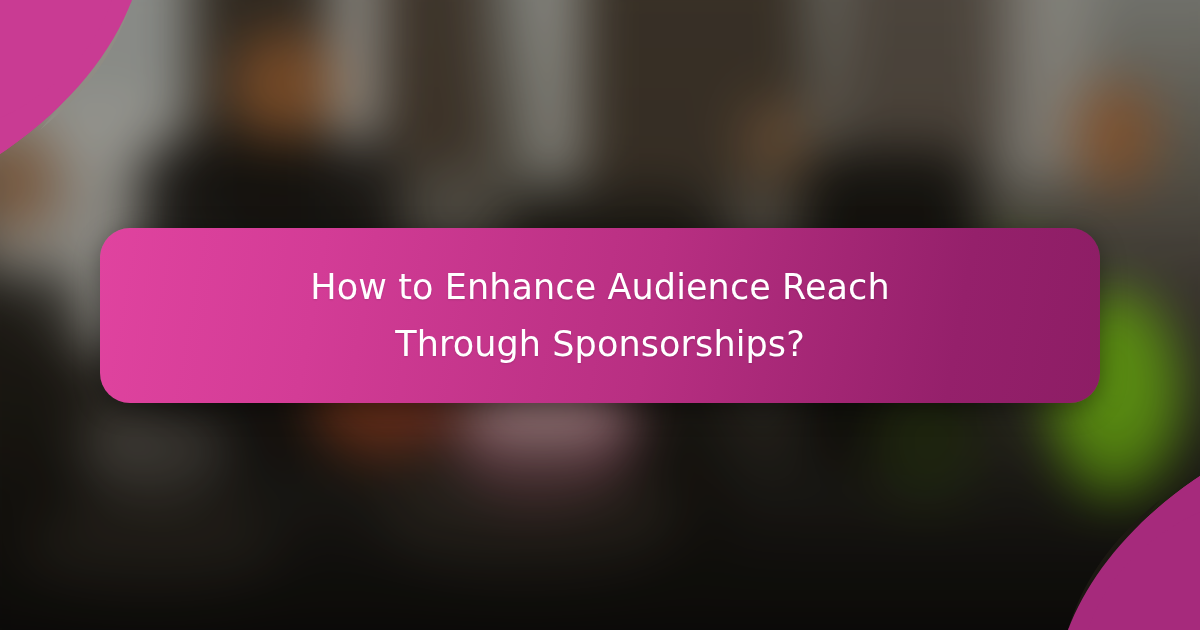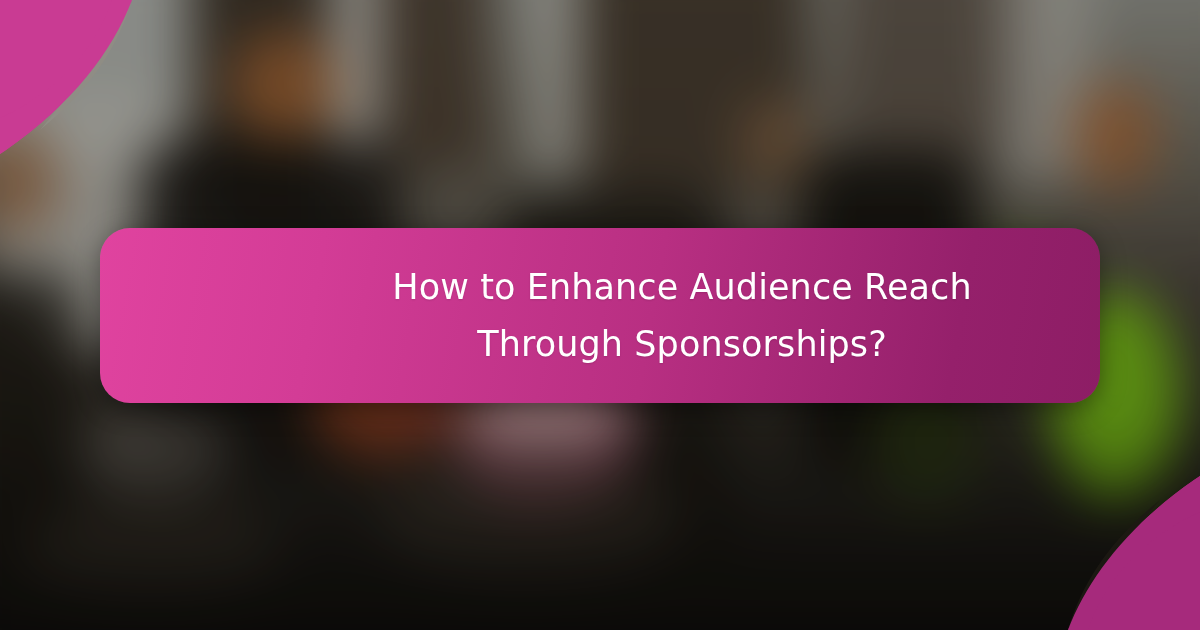--- a/index.html
+++ b/index.html
@@ -100,21 +100,21 @@
     position: absolute;
     left: 100px;
     top: 228px;
     width: 1000px;
     height: 175px;
     border-radius: 30px;
     background: linear-gradient(100deg, #e0439f 0%, #d33c96 22%, #b82f82 55%, #95206b 85%, #8d1d65 100%);
     box-shadow: 0 6px 26px rgba(0,0,0,0.38);
     display: flex;
     align-items: center;
-    justify-content: flex-end;
+    justify-content: center;
     padding: 10px 58px;
   }
   .title-text {
     color: #ffffff;
     font-size: 35px;
     line-height: 57px;
     font-weight: 400;
     text-align: center;
     letter-spacing: 0.1px;
     max-width: 720px;

